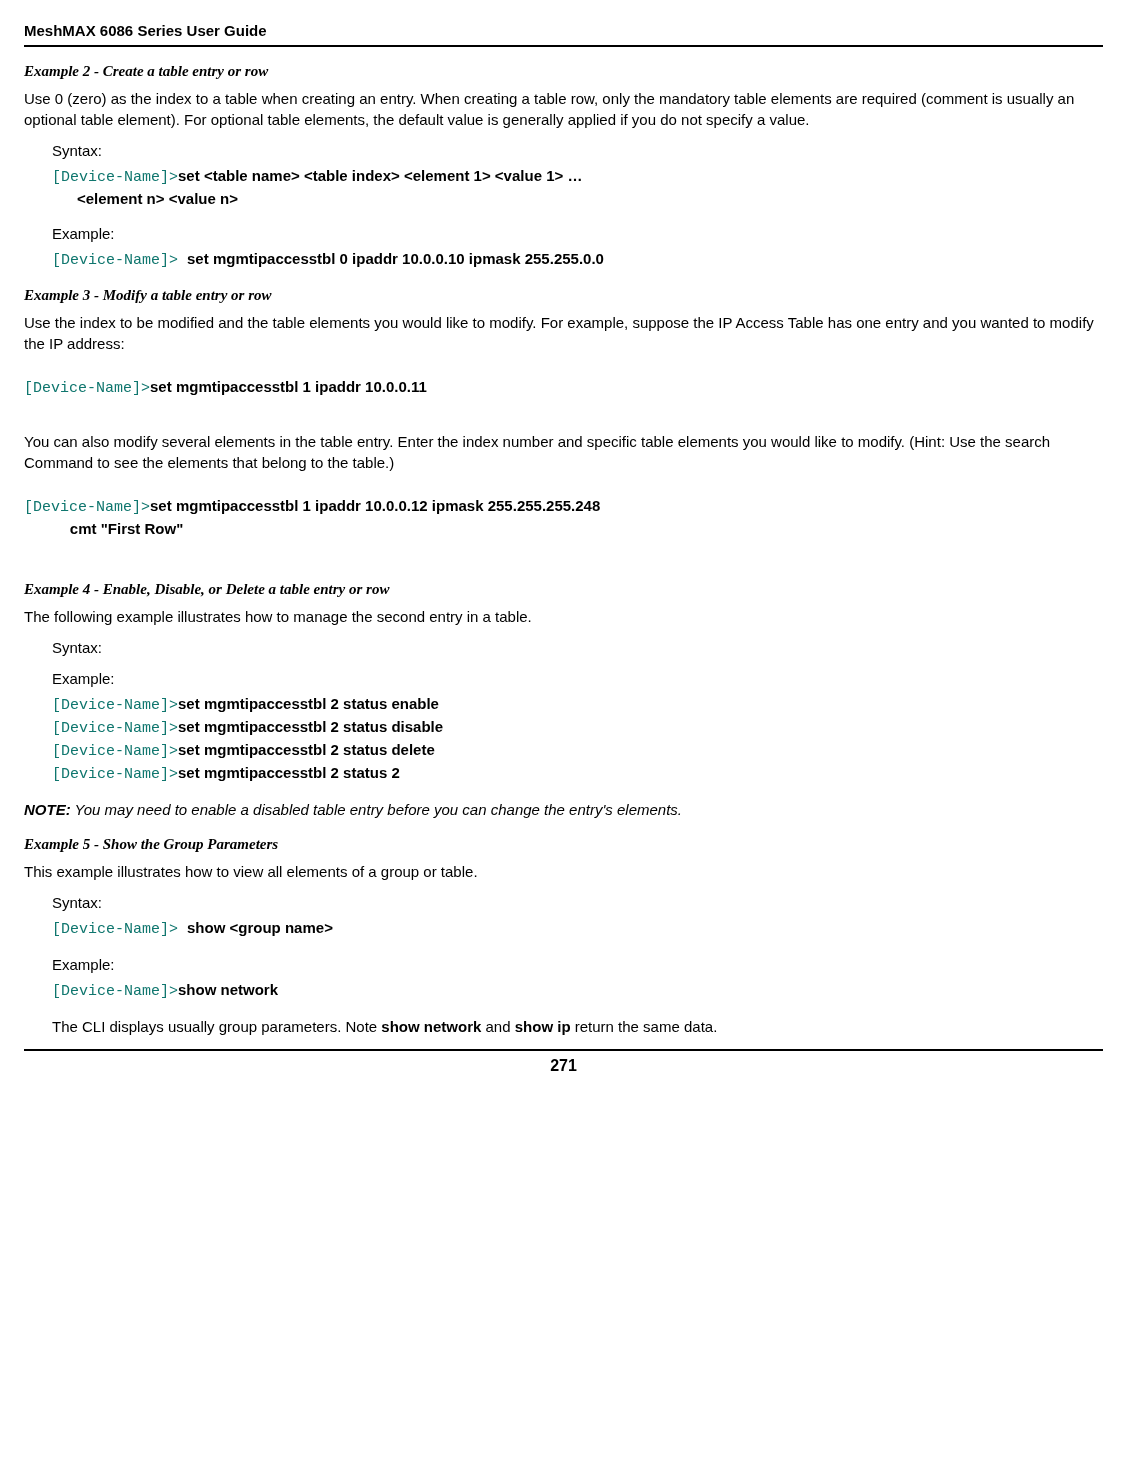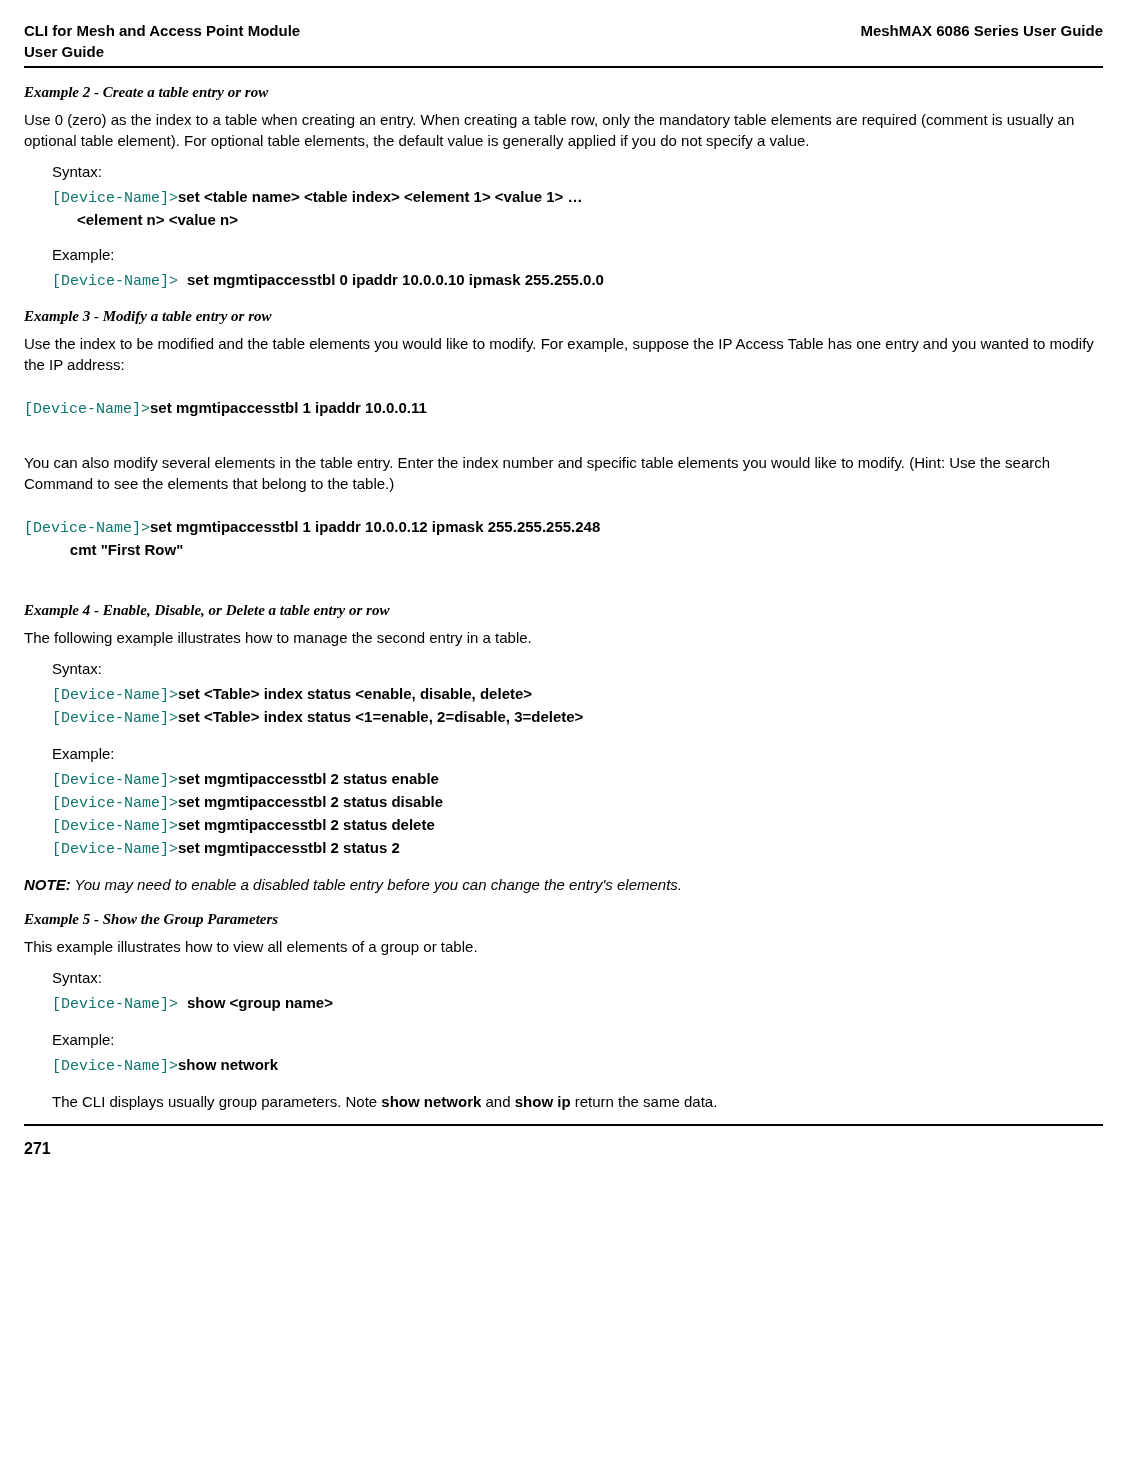--- a/index.html
+++ b/index.html
@@ -61,41 +61,37 @@
       font-weight: bold;
       font-style: italic;
       text-align: right;
     }
     .note-body {
       font-style: italic;
     }
     .footer {
       border-top: 2px solid #000;
       margin-top: 12px;
-      text-align: left;
+      text-align: center;
       font-weight: bold;
       font-size: 16px;
-      padding-top: 12px;
+      padding-top: 4px;
     }
     .spacer {
       height: 12px;
     }
     .label {
       margin-top: 10px;
       margin-bottom: 2px;
     }
   </style>
 </head>
 <body>
 
 <div class="header">
-  <div class="header-left">
-    <span>CLI for Mesh and Access Point Module</span><br>
-    <span> User Guide</span>
-  </div>
   <div class="header-right">MeshMAX 6086 Series User Guide</div>
 </div>
 
 <div class="section-title">Example 2 - Create a table entry or row</div>
 <p>Use 0 (zero) as the index to a table when creating an entry. When creating a table row, only the mandatory table elements are required (comment is usually an optional table element). For optional table elements, the default value is generally applied if you do not specify a value.</p>
 
 <div class="indent">
   <div class="label">Syntax:</div>
   <div class="code-block"><span class="code-prompt">[Device-Name]&gt;</span><span class="code-bold">set &lt;table name&gt; &lt;table index&gt; &lt;element 1&gt; &lt;value 1&gt; …</span>
 <span class="code-bold">      &lt;element n&gt; &lt;value n&gt;</span></div>
@@ -117,22 +113,20 @@
 <div class="spacer"></div>
 <div class="code-block"><span class="code-prompt">[Device-Name]&gt;</span><span class="code-bold">set mgmtipaccesstbl 1 ipaddr 10.0.0.12 ipmask 255.255.255.248</span>
 <span class="code-bold">           cmt "First Row"</span></div>
 <div class="spacer"></div>
 
 <div class="section-title">Example 4 - Enable, Disable, or Delete a table entry or row</div>
 <p>The following example illustrates how to manage the second entry in a table.</p>
 
 <div class="indent">
   <div class="label">Syntax:</div>
-  <div class="code-block"><span class="code-prompt">[Device-Name]&gt;</span><span class="code-bold">set &lt;Table&gt; index status &lt;enable, disable, delete&gt;</span>
-<span class="code-prompt">[Device-Name]&gt;</span><span class="code-bold">set &lt;Table&gt; index status &lt;1=enable, 2=disable, 3=delete&gt;</span></div>
 
   <div class="label">Example:</div>
   <div class="code-block"><span class="code-prompt">[Device-Name]&gt;</span><span class="code-bold">set mgmtipaccesstbl 2 status enable</span>
 <span class="code-prompt">[Device-Name]&gt;</span><span class="code-bold">set mgmtipaccesstbl 2 status disable</span>
 <span class="code-prompt">[Device-Name]&gt;</span><span class="code-bold">set mgmtipaccesstbl 2 status delete</span>
 <span class="code-prompt">[Device-Name]&gt;</span><span class="code-bold">set mgmtipaccesstbl 2 status 2</span></div>
 </div>
 
 <p><span class="note-label">NOTE:</span><span class="note-body">  You may need to enable a disabled table entry before you can change the entry's elements.</span></p>
 

